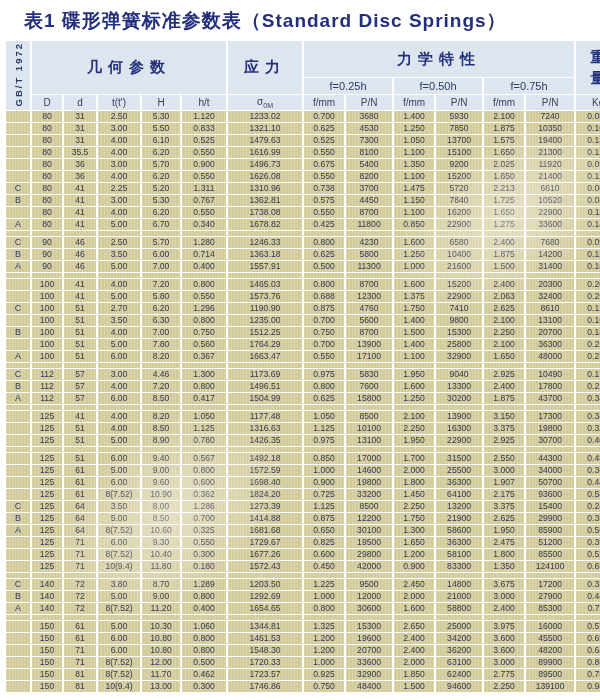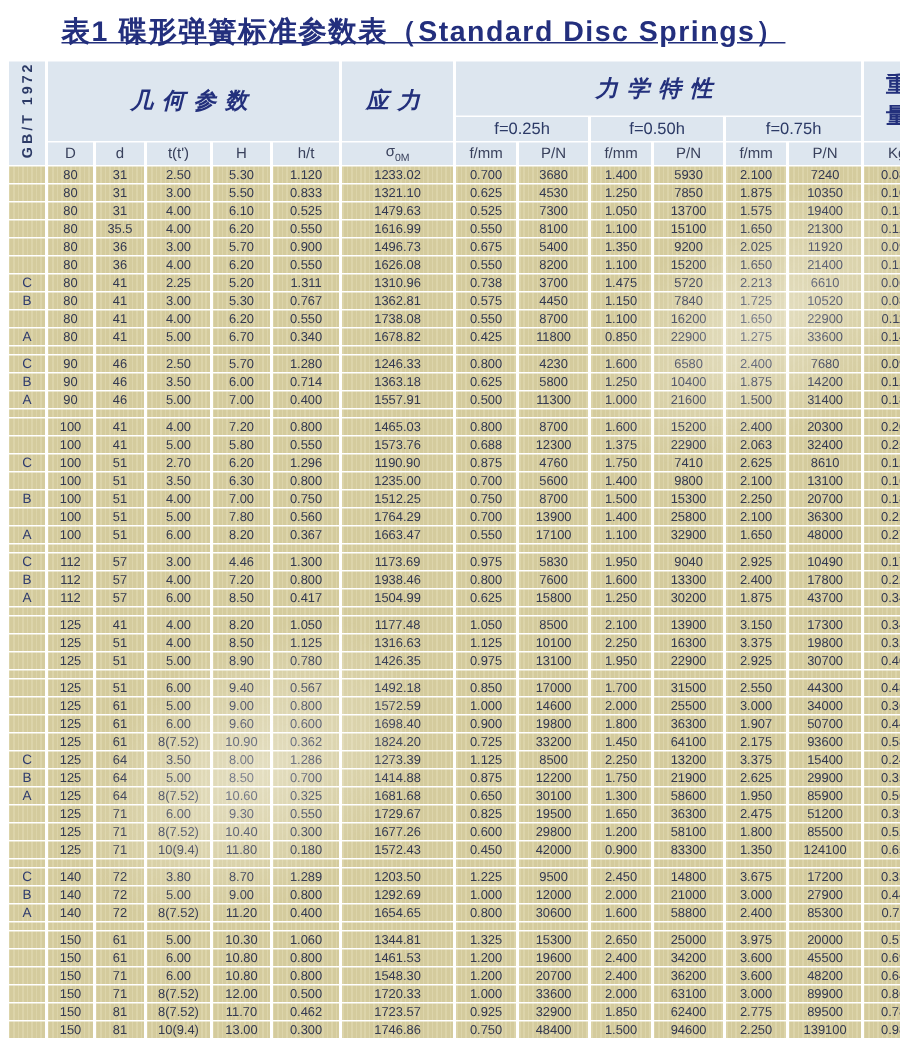--- a/index.html
+++ b/index.html
@@ -3,38 +3,38 @@
 <meta charset="utf-8">
 <style>
   html,body{margin:0;padding:0;}
   body{
     width:600px;height:700px;overflow:hidden;background:#ffffff;
     font-family:"Liberation Sans","DejaVu Sans",sans-serif;
     position:relative;
   }
   .page{width:600px;height:700px;position:relative;overflow:hidden;}
   .title{
-    height:32px;padding:8px 0 0 41px;
+    height:32px;padding:8px 0 0 24px;
     font-size:19px;font-weight:bold;color:#232f7d;
-    letter-spacing:1px;white-space:nowrap;text-decoration:underline;
+    letter-spacing:1px;white-space:nowrap;
   }
   table.params{
     border-collapse:separate;border-spacing:2px 1px;
     table-layout:fixed;width:592px;margin-left:4px;
     background:#ffffff;
   }
   
   thead th{
     background:#dde6ef;color:#23307c;font-weight:bold;
     text-align:center;vertical-align:middle;padding:0;
   }
   thead tr.h1 th{height:36px;font-size:15px;}
   thead tr.h2 th{height:16px;font-size:11px;font-weight:normal;color:#2c3a66;}
   thead tr.h3 th{height:15px;font-size:10px;font-weight:normal;color:#39415c;}
-  th.grp{letter-spacing:6px;font-style:italic;}
+  th.grp{letter-spacing:6px;}
   th.gbt{vertical-align:middle;}
   .vert{
     display:inline-block;writing-mode:vertical-rl;transform:rotate(180deg);
     font-size:9.5px;font-weight:bold;color:#2c3a66;letter-spacing:2px;
   }
   .weight-vert{
     display:inline-block;width:1.15em;line-height:1.35;
     word-break:break-all;font-size:15px;
   }
   th.sigma{font-size:10px;font-weight:normal;color:#39415c;}
@@ -495,21 +495,21 @@
           <td>10490</td>
           <td>0.172</td>
         </tr>
         <tr>
           <td class="lbl">B</td>
           <td>112</td>
           <td>57</td>
           <td>4.00</td>
           <td>7.20</td>
           <td>0.800</td>
-          <td>1938.46</td>
+          <td>1496.51</td>
           <td>0.800</td>
           <td>7600</td>
           <td>1.600</td>
           <td>13300</td>
           <td>2.400</td>
           <td>17800</td>
           <td>0.229</td>
         </tr>
         <tr>
           <td class="lbl">A</td>
@@ -853,21 +853,21 @@
           <td>61</td>
           <td>5.00</td>
           <td>10.30</td>
           <td>1.060</td>
           <td>1344.81</td>
           <td>1.325</td>
           <td>15300</td>
           <td>2.650</td>
           <td>25000</td>
           <td>3.975</td>
-          <td>20000</td>
+          <td>16000</td>
           <td>0.579</td>
         </tr>
         <tr>
           <td class="lbl"></td>
           <td>150</td>
           <td>61</td>
           <td>6.00</td>
           <td>10.80</td>
           <td>0.800</td>
           <td>1461.53</td>

